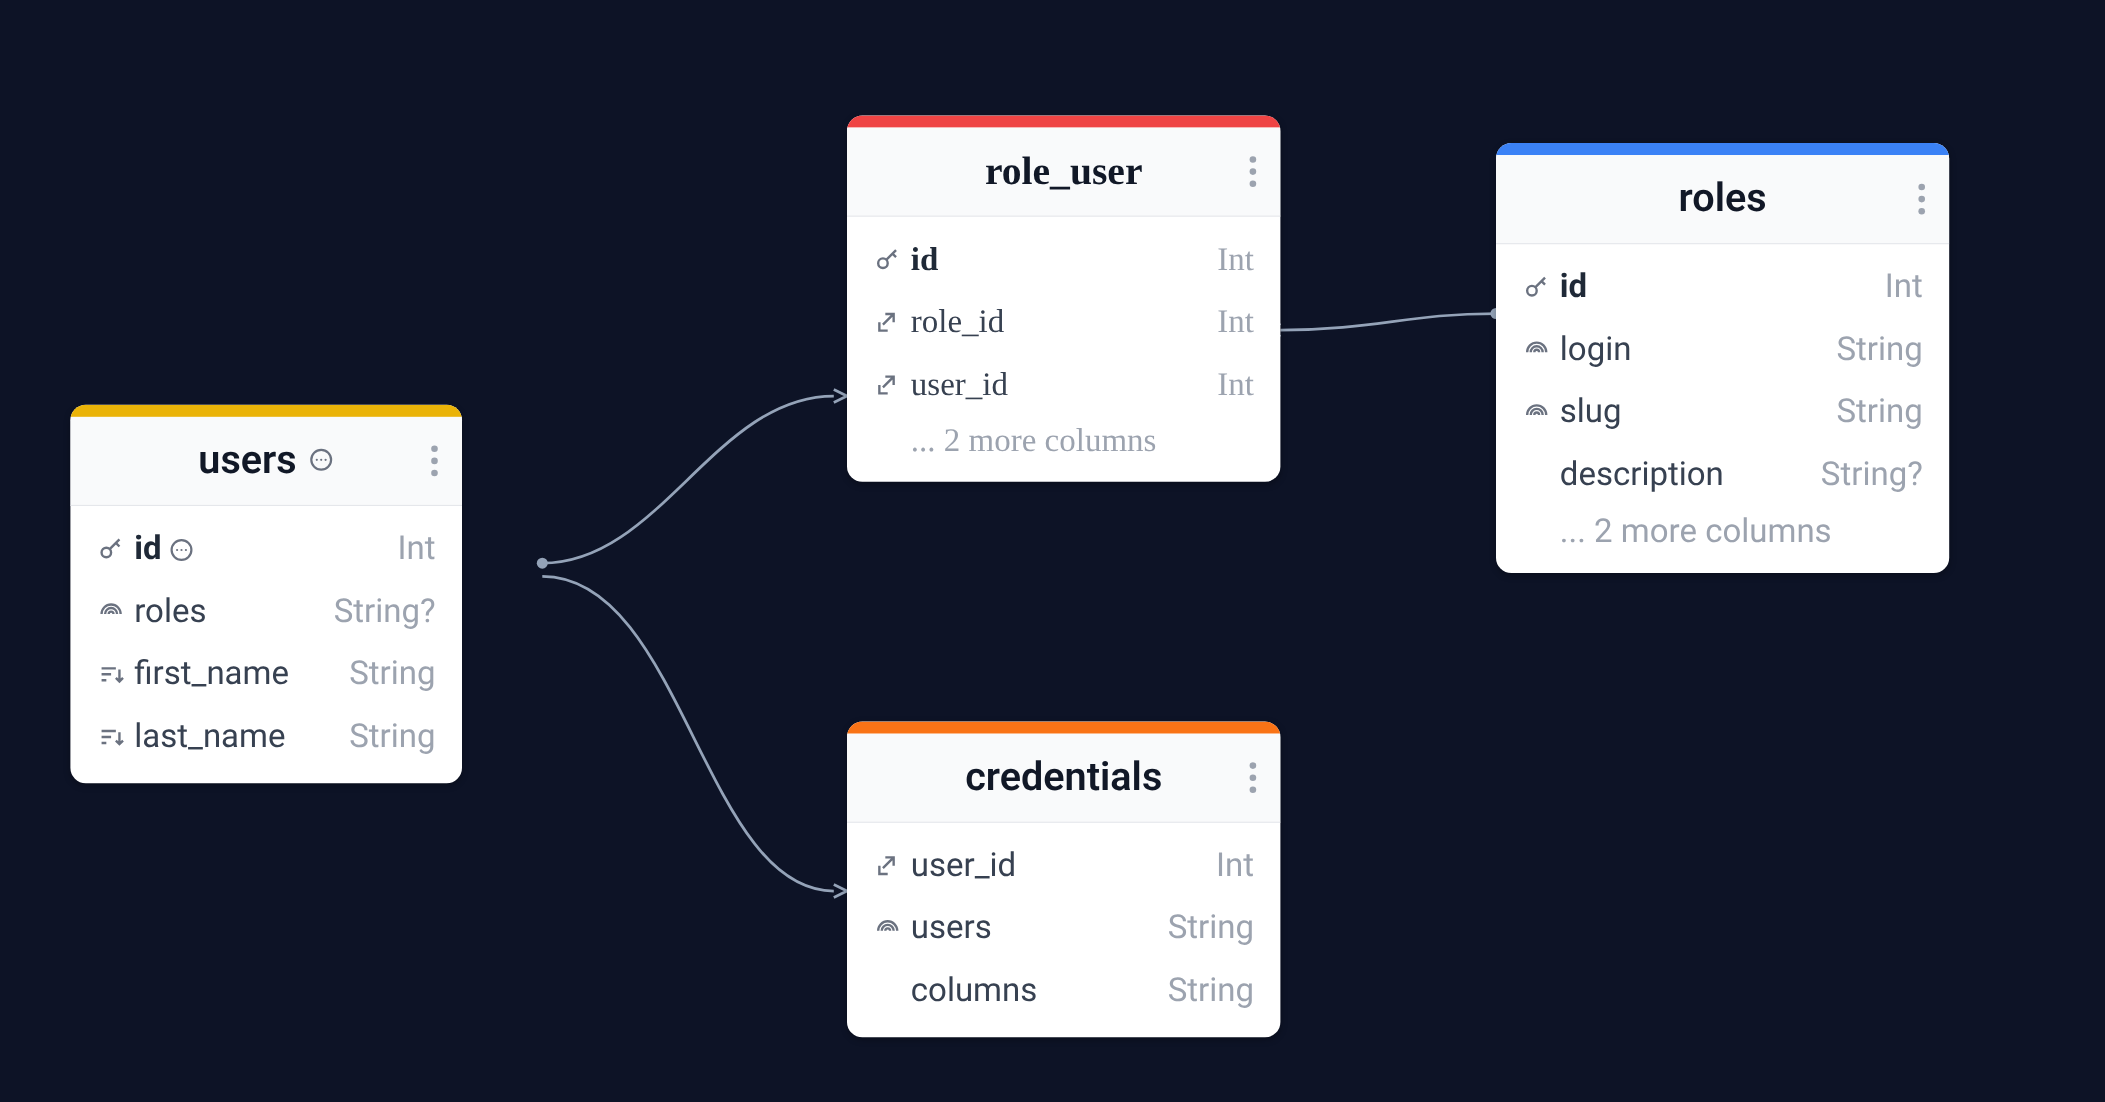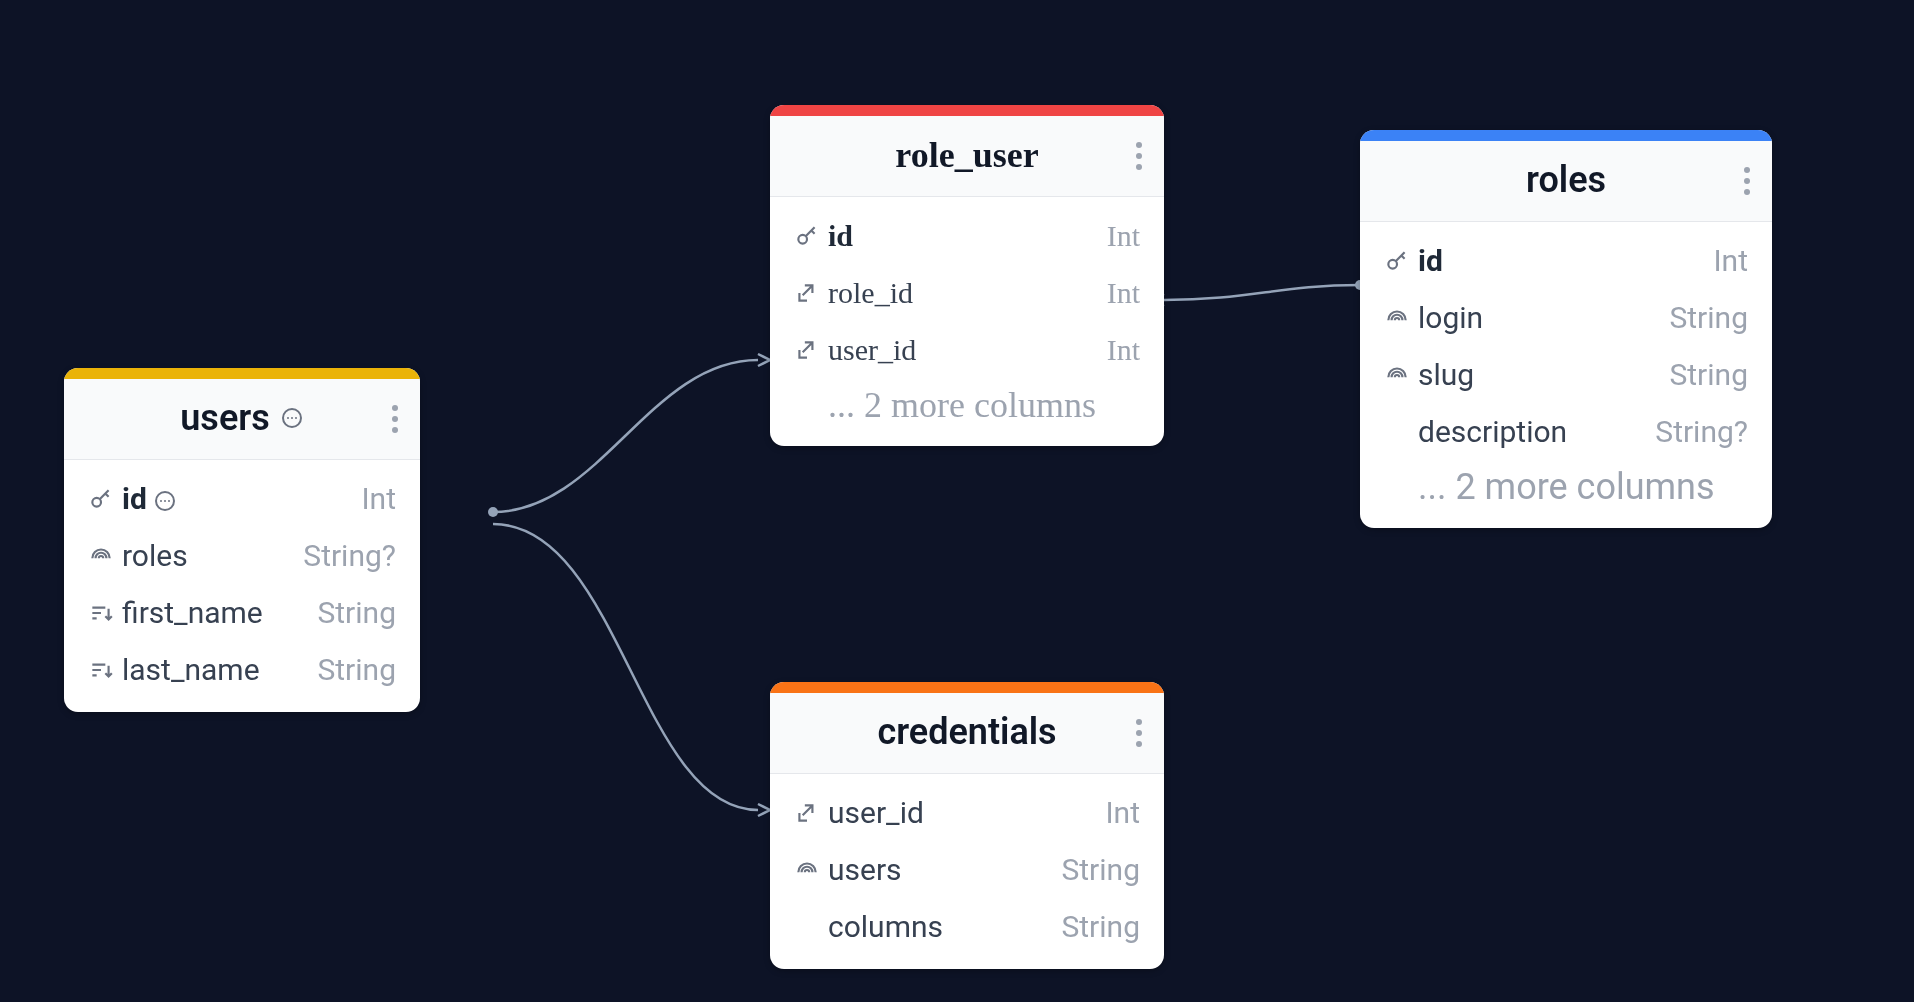--- a/index.html
+++ b/index.html
@@ -93,21 +93,21 @@
     font-weight: 700;
     color: #1f2937;
   }
   .col-type {
     margin-left: auto;
     color: #9ca3af;
     padding-left: 16px;
   }
   .more-row {
     padding: 6px 24px 6px 58px;
-    font-size: 36px;
+    font-size: 30px;
     color: #9ca3af;
   }
   .comment-icon {
     display: inline-flex;
     color: #9ca3af;
   }
   .col-name .comment-icon {
     margin-left: 6px;
     vertical-align: middle;
   }
@@ -294,21 +294,21 @@
       </div>
       <div class="col-row">
         <span class="col-icon"></span>
         <span class="col-name">description</span>
         <span class="col-type">String?</span>
       </div>
       <div class="more-row">... 2 more columns</div>
     </div>
   </div>
 
-  <div class="entity" style="left:770px; top:656px; width:394px;margin-top:26px;">
+  <div class="entity" style="left:770px; top:656px; width:394px;">
     <div class="accent" style="background:#f97316;"></div>
     <div class="header">
       <div class="header-title">credentials</div>
       <div class="menu-dots">
           <span></span>
           <span></span>
           <span></span>
         </div>
     </div>
     <div class="cols">

